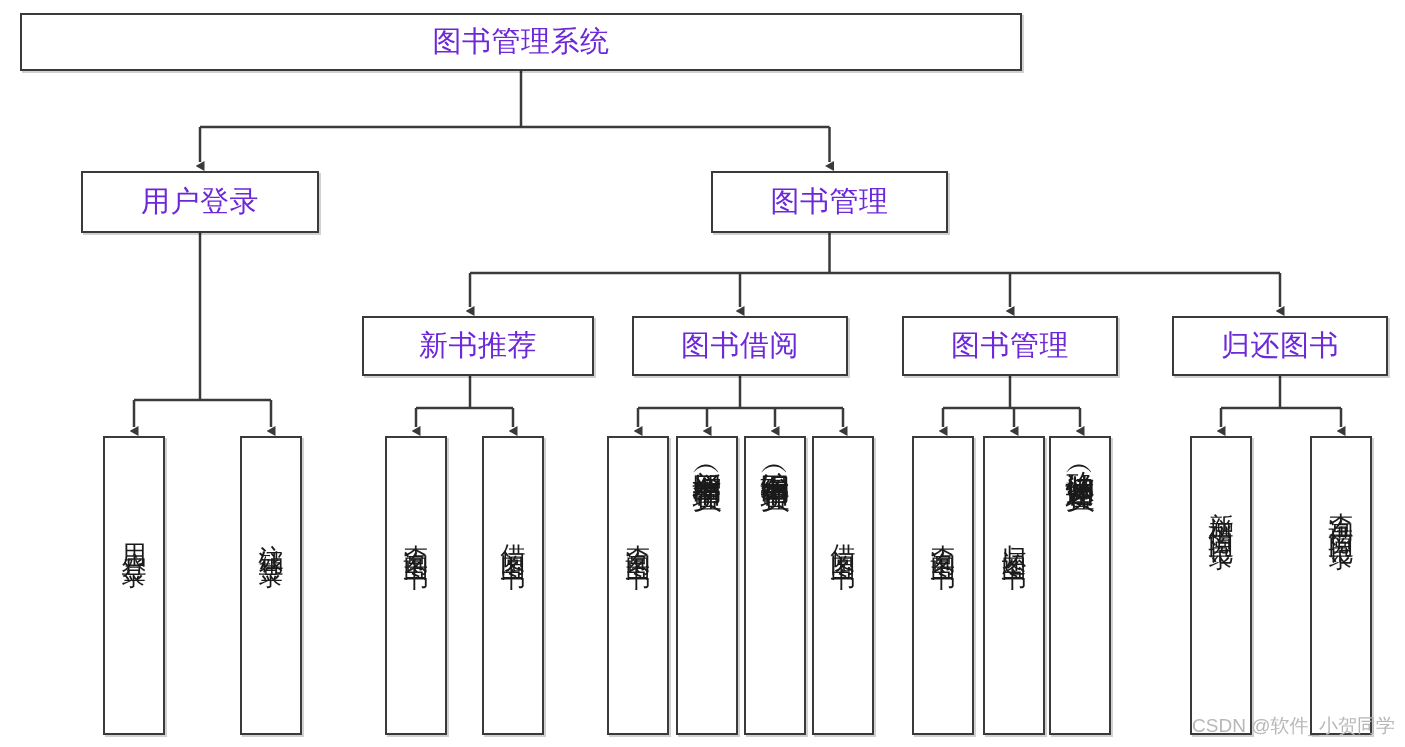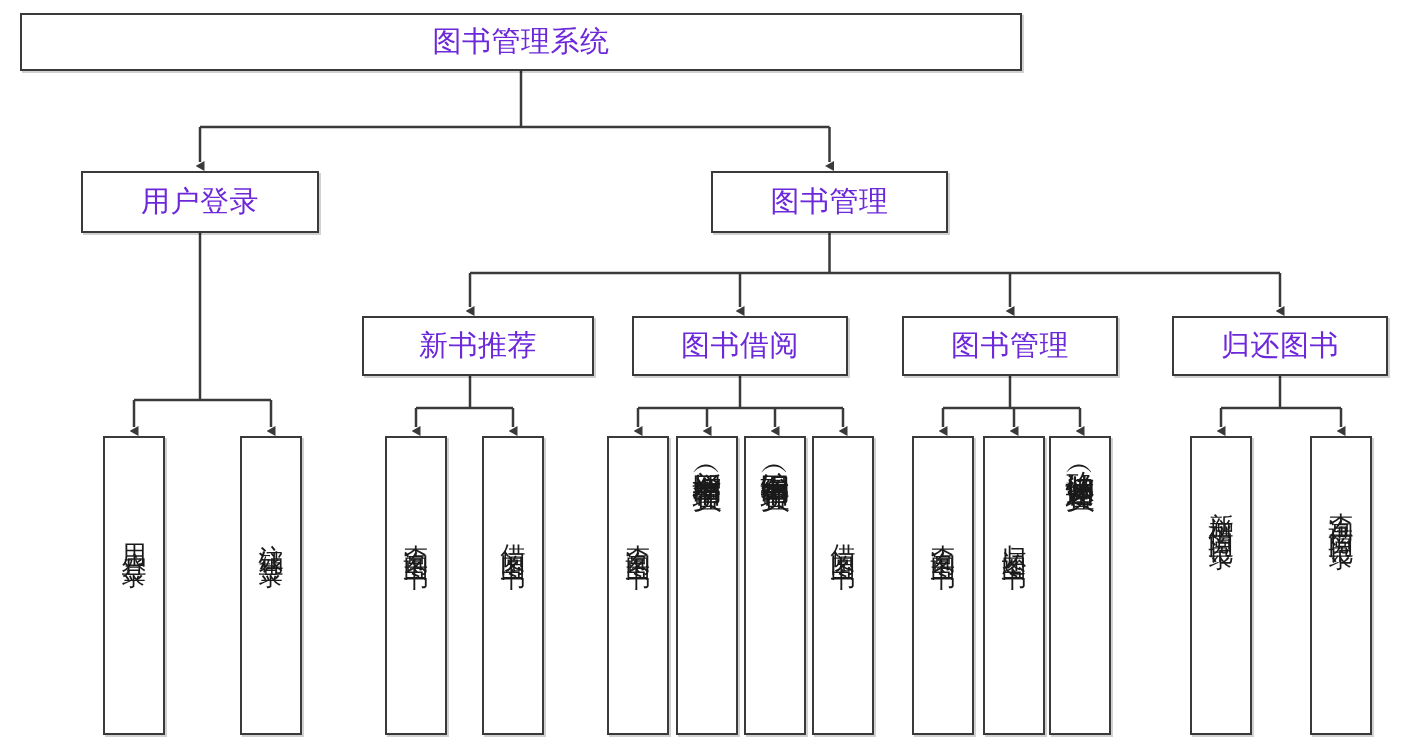--- a/index.html
+++ b/index.html
@@ -173,13 +173,14 @@
         <span class="node-label-v" style="font-size: 29px; letter-spacing: 2px; margin-top: 10px;">确认归还（管理员）</span>
       </div>
       <div class="node-box vertical" style="left: 1190px; top: 436px; width: 62px; height: 299px;">
         <span class="node-label-v" style="font-size: 25px; letter-spacing: 7px; margin-top: 54px;">新增借阅记录</span>
       </div>
       <div class="node-box vertical" style="left: 1310px; top: 436px; width: 62px; height: 299px;">
         <span class="node-label-v" style="font-size: 25px; letter-spacing: 7px; margin-top: 54px;">查询借阅记录</span>
       </div>
     </div>
 
+  <div class="watermark">CSDN @软件_小贺同学</div>
 </div>
 
 </body></html>

